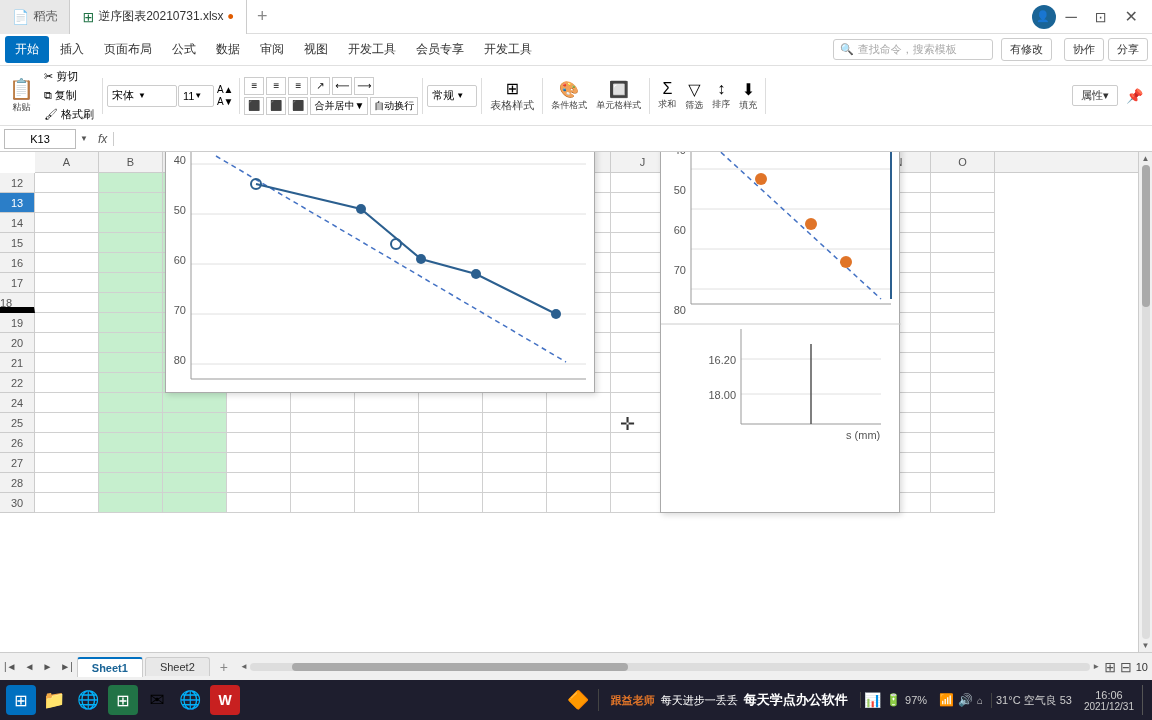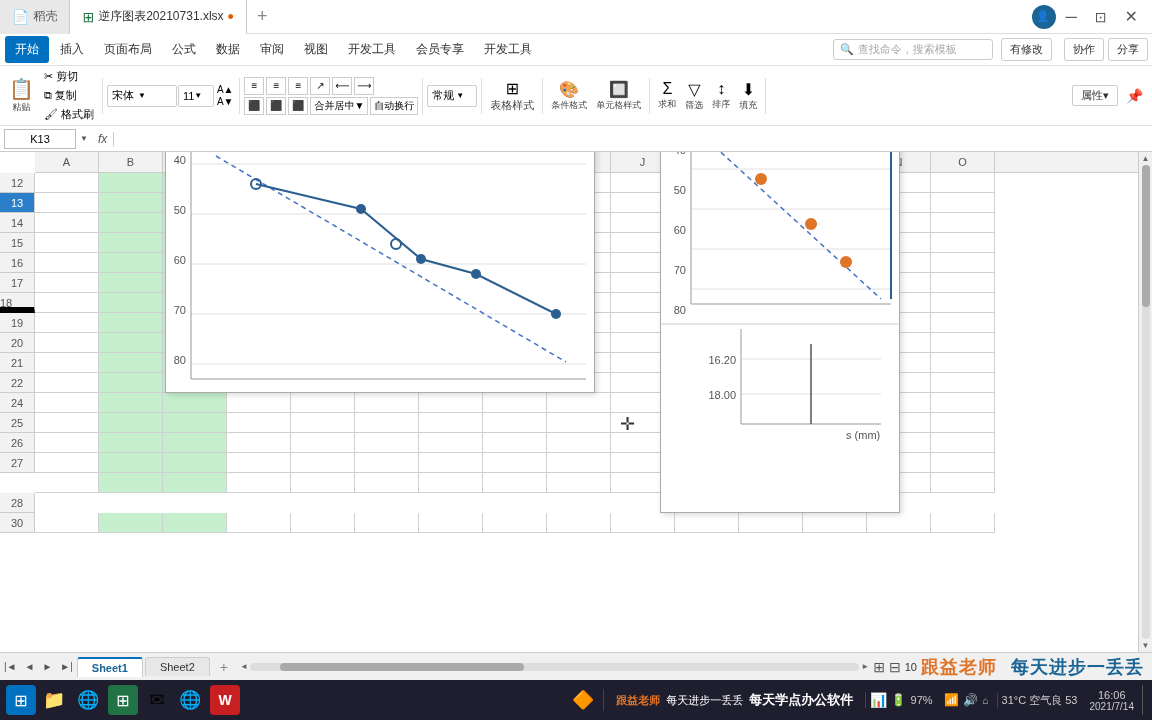--- a/index.html
+++ b/index.html
@@ -501,21 +501,21 @@
               <div style="width:64px;min-width:64px;border-right:1px solid #d0d0d0;border-bottom:1px solid #d0d0d0;height:20px;"></div>
               <div style="width:64px;min-width:64px;border-right:1px solid #d0d0d0;border-bottom:1px solid #d0d0d0;height:20px;"></div>
               <div style="width:64px;min-width:64px;border-right:1px solid #d0d0d0;border-bottom:1px solid #d0d0d0;height:20px;"></div>
               <div style="width:64px;min-width:64px;border-right:1px solid #d0d0d0;border-bottom:1px solid #d0d0d0;height:20px;"></div>
               <div style="width:64px;min-width:64px;border-right:1px solid #d0d0d0;border-bottom:1px solid #d0d0d0;height:20px;"></div>
               <div style="width:64px;min-width:64px;border-right:1px solid #d0d0d0;border-bottom:1px solid #d0d0d0;height:20px;"></div>
               <div style="width:64px;min-width:64px;border-right:1px solid #d0d0d0;border-bottom:1px solid #d0d0d0;height:20px;"></div>
               <div style="width:64px;min-width:64px;border-right:1px solid #d0d0d0;border-bottom:1px solid #d0d0d0;height:20px;"></div>
             </div>
             <div style="display: flex; align-items: stretch;">
-              <div style="width:35px;min-width:35px;background:#f2f2f2;border-right:1px solid #ccc;border-bottom:1px solid #ccc;text-align:center;font-size:11px;color:#555;height:20px;line-height:20px;margin-top:20px;">28</div>
+              <div style="width:35px;min-width:35px;background:#f2f2f2;border-right:1px solid #ccc;border-bottom:1px solid #ccc;text-align:center;font-size:11px;color:#555;height:20px;line-height:20px;">28</div>
               <div style="width:64px;min-width:64px;border-right:1px solid #d0d0d0;border-bottom:1px solid #d0d0d0;height:20px;"></div>
               <div style="width:64px;min-width:64px;border-right:1px solid #d0d0d0;border-bottom:1px solid #d0d0d0;height:20px;background:#c6efce;"></div>
               <div style="width:64px;min-width:64px;border-right:1px solid #d0d0d0;border-bottom:1px solid #d0d0d0;height:20px;background:#c6efce;"></div>
               <div style="width:64px;min-width:64px;border-right:1px solid #d0d0d0;border-bottom:1px solid #d0d0d0;height:20px;"></div>
               <div style="width:64px;min-width:64px;border-right:1px solid #d0d0d0;border-bottom:1px solid #d0d0d0;height:20px;"></div>
               <div style="width:64px;min-width:64px;border-right:1px solid #d0d0d0;border-bottom:1px solid #d0d0d0;height:20px;"></div>
               <div style="width:64px;min-width:64px;border-right:1px solid #d0d0d0;border-bottom:1px solid #d0d0d0;height:20px;"></div>
               <div style="width:64px;min-width:64px;border-right:1px solid #d0d0d0;border-bottom:1px solid #d0d0d0;height:20px;"></div>
               <div style="width:64px;min-width:64px;border-right:1px solid #d0d0d0;border-bottom:1px solid #d0d0d0;height:20px;"></div>
               <div style="width:64px;min-width:64px;border-right:1px solid #d0d0d0;border-bottom:1px solid #d0d0d0;height:20px;"></div>
@@ -660,26 +660,20 @@
       </div>
       <div style="font-size:8px;cursor:pointer;color:#666;">►</div>
     </div>
 
     <div style="display:flex;align-items:center;gap:4px;padding-right:4px;">
       <div style="font-size:14px;cursor:pointer;color:#555;">⊞</div>
       <div style="font-size:14px;cursor:pointer;color:#555;">⊟</div>
       <span style="font-size:11px;color:#333;">10</span>
     </div>
 
-    <div style="display:flex;align-items:center;gap:8px;padding-right:8px;background:#f0f0f0;">
-      <span style="font-size:18px;font-weight:bold;color:#e07428;letter-spacing:1px;">
-        <span>跟益老师</span>
-        <span style="color:#1a6496;margin-left:8px;">每天进步一丢丢</span>
-      </span>
-    </div>
   </div>
 
   <div style="height:40px;background:#1e1e2e;display:flex;align-items:center;padding:0 6px;gap:4px;">
     <div style="width:30px;height:30px;background:#0070c0;border-radius:4px;display:flex;align-items:center;justify-content:center;font-size:16px;color:#fff;cursor:pointer;">⊞</div>
     <div style="width:30px;height:30px;border-radius:4px;display:flex;align-items:center;justify-content:center;font-size:18px;cursor:pointer;">📁</div>
     <div style="width:30px;height:30px;border-radius:4px;display:flex;align-items:center;justify-content:center;font-size:18px;cursor:pointer;">🌐</div>
     <div style="width:30px;height:30px;background:#217346;border-radius:4px;display:flex;align-items:center;justify-content:center;font-size:16px;color:#fff;cursor:pointer;">⊞</div>
     <div style="width:30px;height:30px;border-radius:4px;display:flex;align-items:center;justify-content:center;font-size:18px;cursor:pointer;">✉</div>
     <div style="width:30px;height:30px;border-radius:4px;display:flex;align-items:center;justify-content:center;font-size:18px;cursor:pointer;">🌐</div>
     <div style="width:30px;height:30px;background:#c82020;border-radius:4px;display:flex;align-items:center;justify-content:center;font-size:14px;color:#fff;cursor:pointer;font-weight:bold;">W</div>
@@ -701,18 +695,18 @@
     <div style="display:flex;align-items:center;gap:4px;color:#ccc;font-size:11px;padding:0 4px;">
       <span style="font-size:12px;cursor:pointer;">📶</span>
       <span style="font-size:12px;cursor:pointer;">🔊</span>
       <span style="font-size:10px;cursor:pointer;">⌂</span>
     </div>
     <div style="display:flex;align-items:center;color:#ccc;font-size:11px;padding:0 4px;border-left:1px solid #444;">
       <span>31°C 空气良 53</span>
     </div>
     <div style="display:flex;flex-direction:column;align-items:center;color:#ccc;font-size:10px;padding:0 4px;cursor:pointer;">
       <span style="font-size:11px;">16:06</span>
-      <span>2021/7/14</span>
+      <span>2021/12/31</span>
     </div>
     <div style="width:4px;height:30px;border-left:1px solid #555;cursor:pointer;"></div>
   </div>
 
 </div>
 
 </body></html>

